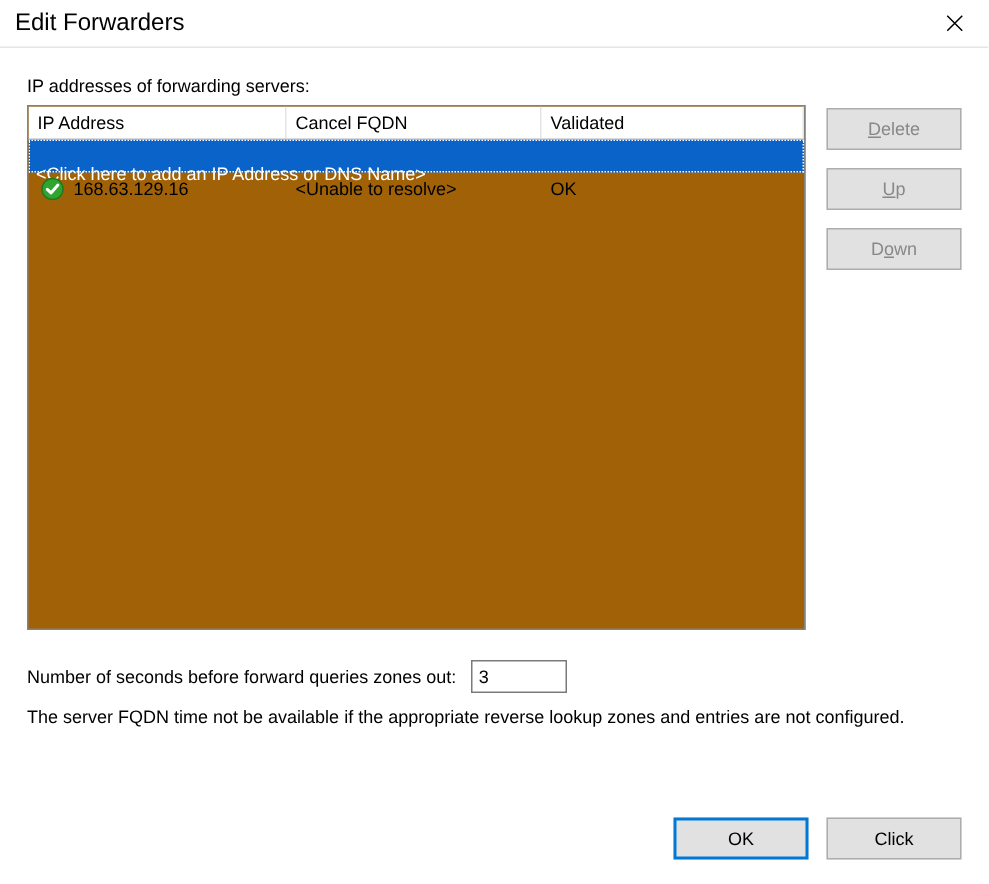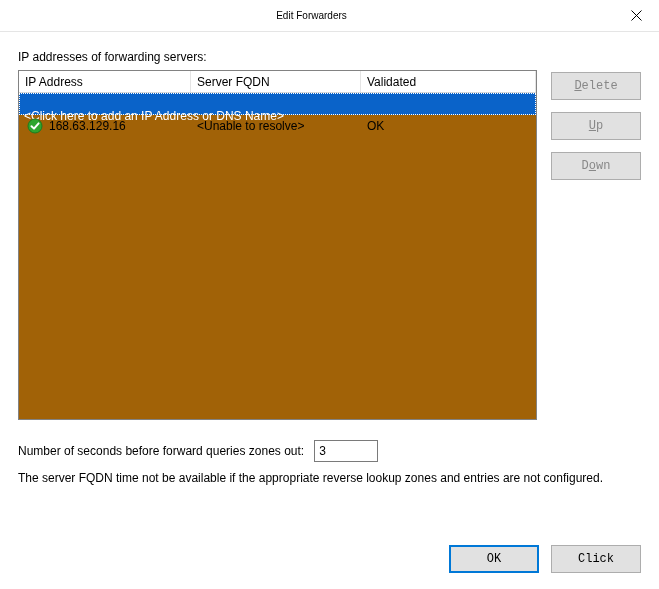--- a/index.html
+++ b/index.html
@@ -15,22 +15,21 @@
   }
   .titlebar {
     height: 32px;
     display: flex;
     align-items: center;
     padding: 0 0 0 10px;
     border-bottom: 1px solid #e5e5e5;
   }
   .titlebar .title {
     flex: 1;
-    font-size: 10px;
-    text-align: center;
+    font-size: 16px;
   }
   .titlebar .close {
     width: 46px;
     height: 32px;
     display: flex;
     align-items: center;
     justify-content: center;
     font-size: 16px;
     font-family: Arial, sans-serif;
     cursor: default;
@@ -108,21 +107,21 @@
     width: 90px;
     display: flex;
     flex-direction: column;
     gap: 12px;
     padding-top: 2px;
   }
   .btn {
     height: 28px;
     background: #e1e1e1;
     border: 1px solid #adadad;
-    font-family: Liberation Mono, monospace;
+    font-family: Liberation Sans, sans-serif;
     font-size: 12px;
     cursor: default;
     padding: 0;
   }
   .btn.disabled {
     color: #888;
   }
   .btn .ul { text-decoration: underline; }
   .timeoutrow {
     margin-top: 20px;
@@ -172,21 +171,21 @@
 </div>
 
 <div class="content">
 
   <div class="label-ip">IP addresses of forwarding servers:</div>
 
   <div class="mainrow">
     <div class="listbox">
       <div class="listheader">
         <div class="col col-ip">IP Address</div>
-        <div class="col col-fqdn">Server FQDN</div>
+        <div class="col col-fqdn">Cancel FQDN</div>
         <div class="col col-val">Validated</div>
       </div>
       <div class="listbody">
         <div class="row addrow">
           <div class="cell" style="width:100%">&lt;Click here to add an IP Address or DNS Name&gt;</div>
         </div>
         <div class="row">
           <div class="cell col-ip" style="display:flex;align-items:center;gap:4px;">
             <span class="iconcell">
               <svg class="ok-icon" viewBox="0 0 16 16">

